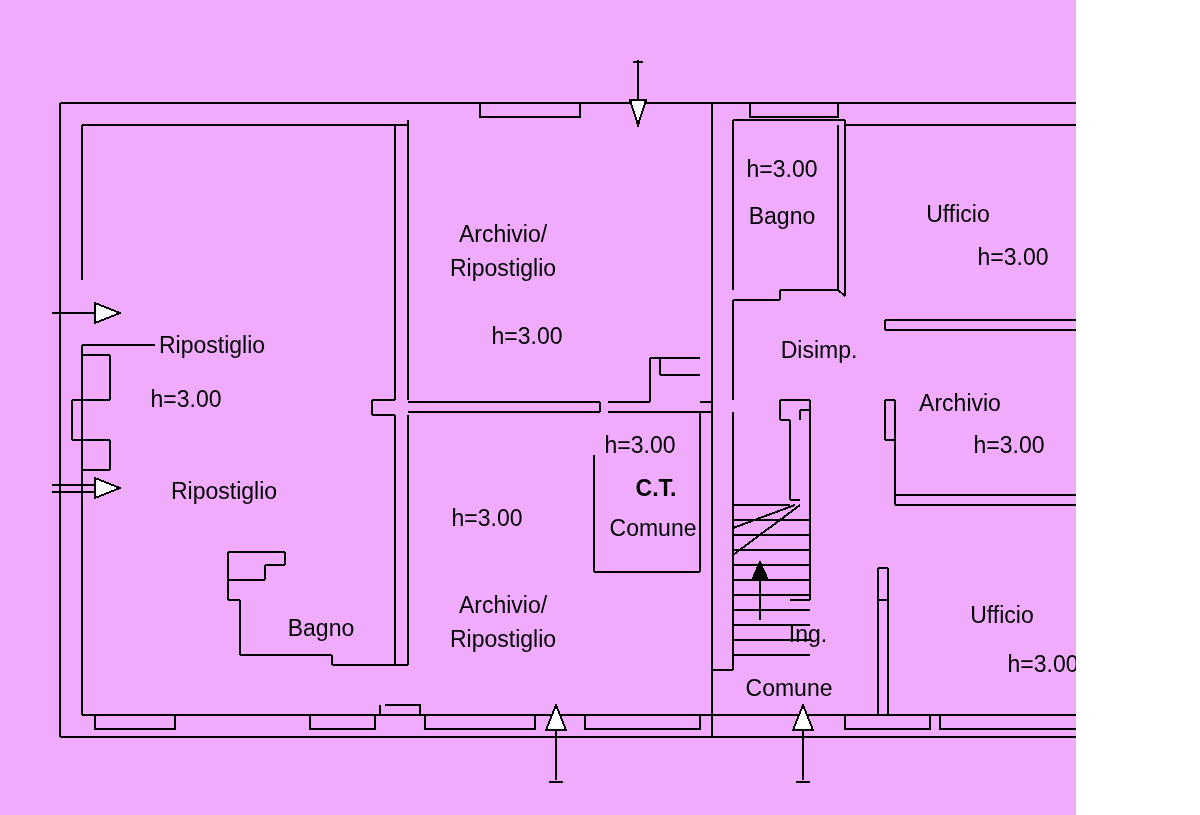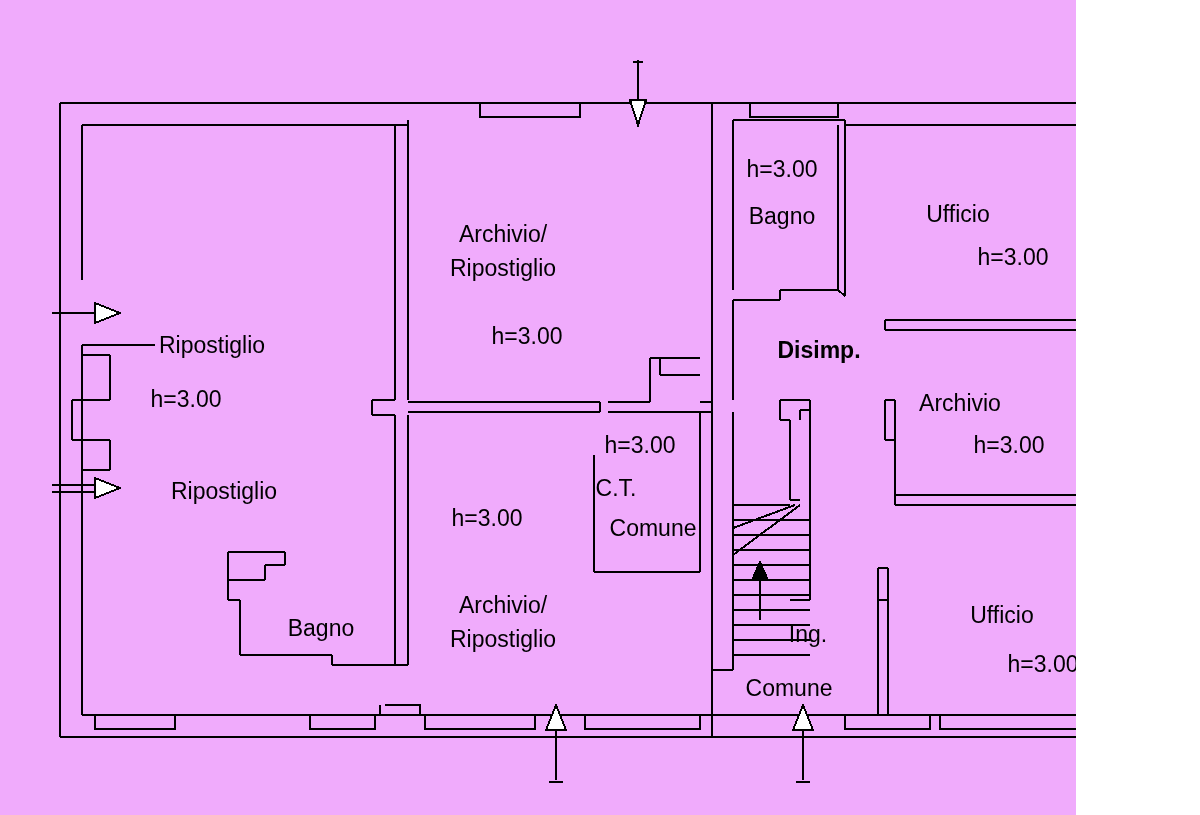--- a/index.html
+++ b/index.html
@@ -209,25 +209,25 @@
 
   <div class="room-label center" style="left:782px; top:152px;">h=3.00</div>
   <div class="room-label center" style="left:782px; top:199px;">Bagno</div>
   <div class="room-label center" style="left:958px; top:197px;">Ufficio</div>
   <div class="room-label center" style="left:1013px; top:240px;">h=3.00</div>
   <div class="room-label center" style="left:503px; top:217px;">Archivio/
 Ripostiglio</div>
   <div class="room-label center" style="left:527px; top:319px;">h=3.00</div>
   <div class="room-label center" style="left:212px; top:328px;">Ripostiglio</div>
   <div class="room-label center" style="left:186px; top:382px;">h=3.00</div>
-  <div class="room-label center" style="left:819px; top:333px;font-weight:bold;">Disimp.</div>
+  <div class="room-label center" style="left:819px; top:333px;">Disimp.</div>
   <div class="room-label center" style="left:960px; top:386px;">Archivio</div>
   <div class="room-label center" style="left:1009px; top:428px;">h=3.00</div>
   <div class="room-label center" style="left:640px; top:428px;">h=3.00</div>
-  <div class="room-label center" style="left:616px; top:471px;">C.T.</div>
+  <div class="room-label center" style="left:656px; top:471px;font-weight:bold;">C.T.</div>
   <div class="room-label center" style="left:653px; top:511px;">Comune</div>
   <div class="room-label center" style="left:224px; top:474px;">Ripostiglio</div>
   <div class="room-label center" style="left:487px; top:501px;">h=3.00</div>
   <div class="room-label center" style="left:1002px; top:598px;">Ufficio</div>
   <div class="room-label center" style="left:1043px; top:647px;">h=3.00</div>
   <div class="room-label center" style="left:503px; top:588px;">Archivio/
 Ripostiglio</div>
   <div class="room-label center" style="left:321px; top:611px;">Bagno</div>
   <div class="room-label center" style="left:808px; top:617px;">Ing.</div>
   <div class="room-label center" style="left:789px; top:671px;">Comune</div>

